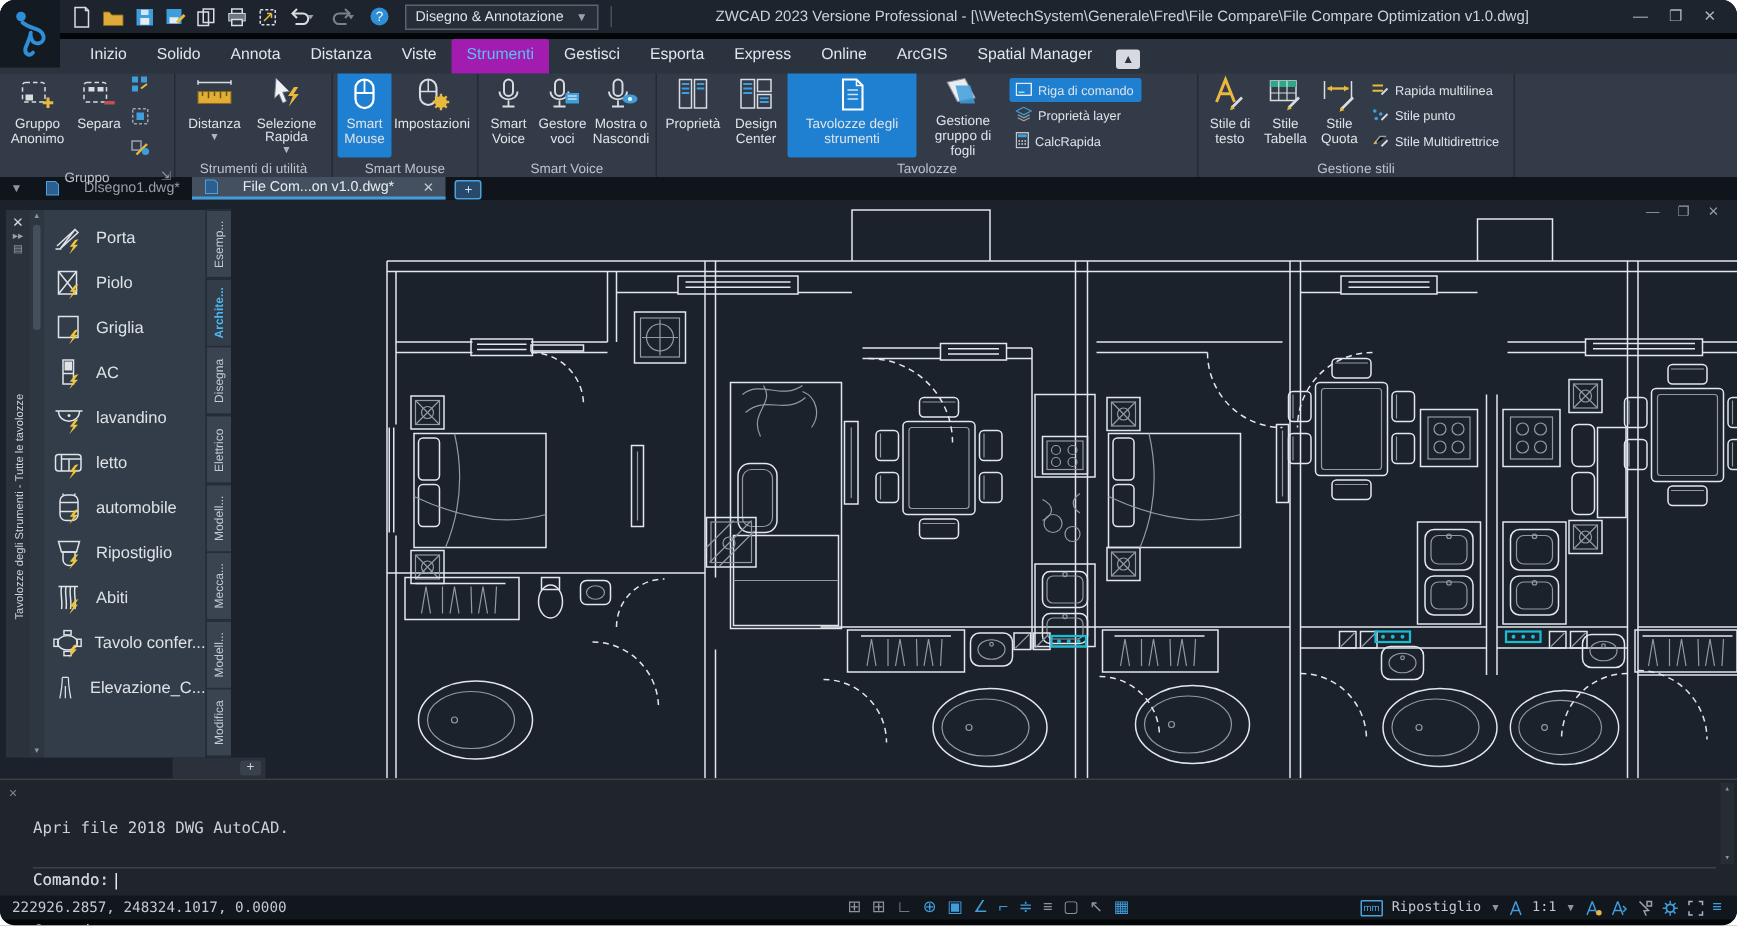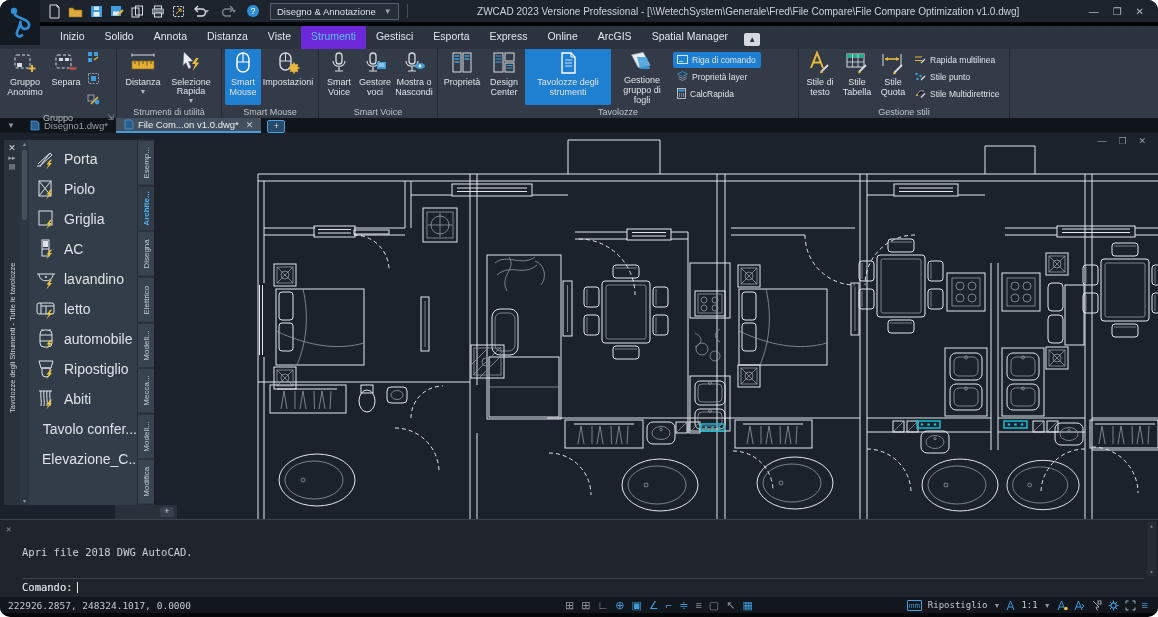--- a/index.html
+++ b/index.html
@@ -14,42 +14,42 @@
   .ws-drop{margin-left:10px;display:flex;align-items:center;gap:8px;background:#262e38;border:1px solid #59636f;height:15px;padding:0 6px;font-size:9.5px;color:#dde2e8;}
   .ws-drop .caret{color:#9aa2ab;font-size:8px;}
   .vsep{width:1px;height:14px;background:#454e59;margin:0 8px;}
   .title-text{flex:1;text-align:center;font-size:10px;color:#ccd2d9;white-space:nowrap;overflow:hidden;}
   .winbtns{display:flex;align-items:center;gap:14px;margin:0 14px 0 8px;color:#aeb5bd;font-size:10px;}
   .winbtns span{cursor:default;}
 
   
   .menubar{position:absolute;left:0;top:26px;right:0;height:23px;background:#2b333e;display:flex;align-items:flex-end;padding-left:50px;z-index:29;}
   .mtab{font-size:10.5px;color:#e3e7ec;padding:4px 10px;height:15px;}
-  .mtab.active{background:#6d28d9;color:#56c2f0;border-radius:2px 2px 0 0;}
+  .mtab.active{background:#a21caf;color:#56c2f0;border-radius:2px 2px 0 0;}
   .ribbon-collapse{margin-left:6px;margin-bottom:3px;width:16px;height:13px;background:#d6dae0;border-radius:2px;color:#2b333e;font-size:8px;line-height:13px;text-align:center;}
 
   
   .ribbon{position:absolute;left:0;top:45px;right:0;height:73px;background:#323b47;display:flex;z-index:28;}
   .rpanel{display:flex;flex-direction:column;border-right:1px solid #232a33;}
   .rbody{flex:1;display:flex;align-items:flex-start;padding:2px 3px 0 3px;}
   .rfoot{height:13px;font-size:9px;color:#bcc3cb;display:flex;align-items:center;justify-content:center;position:relative;padding:0 4px;}
   .rfoot .launcher{position:absolute;right:2px;bottom:1px;font-size:8px;color:#9aa2ab;}
   .rbtn{display:flex;flex-direction:column;align-items:center;padding:2px 3px 0;border-radius:2px;color:#dfe4ea;font-size:9px;line-height:1.1;text-align:center;height:58px;box-sizing:border-box;}
   .rbtn .ricon{height:28px;display:flex;align-items:center;justify-content:center;margin-bottom:1px;}
   .rbtn.sel{background:#1f7fd0;}
   .rbtn .caret{font-size:7px;color:#aeb5bd;}
   .rstack{display:flex;flex-direction:column;gap:1px;padding-top:5px;}
   .rsmall{display:flex;align-items:center;gap:4px;font-size:8.5px;color:#dfe4ea;padding:1px 4px;border-radius:2px;height:14px;white-space:nowrap;}
   .rsmall.sel{background:#1f7fd0;}
   .rmini-col{display:flex;flex-direction:column;gap:3px;padding:3px 2px;}
 
   
   .tabbar{position:absolute;left:0;top:118px;right:0;height:15px;background:#10151b;display:flex;align-items:stretch;z-index:27;}
   .tab-menu{width:22px;display:flex;align-items:center;justify-content:center;color:#8d959e;font-size:8px;}
-  .dtab{display:flex;align-items:center;gap:4px;padding:0 8px;font-size:9.5px;color:#969ea7;}
+  .dtab{display:flex;align-items:center;gap:16px;padding:0 8px;font-size:9.5px;color:#969ea7;}
   .dtab.active{background:#44505f;color:#e8ecf0;border-bottom:2px solid #3f9ddc;box-sizing:border-box;}
   .dtab .close{color:#c4cad1;font-size:9px;margin-left:3px;}
   .newtab{width:16px;height:11px;margin:2px 0 0 6px;background:#274a6b;border:1px solid #4aa3e0;border-radius:2px;color:#cfe4f5;font-size:9px;line-height:10px;text-align:center;}
 
   
   .canvas{position:absolute;left:0;top:133px;width:1158px;height:386px;background:#1b222c;z-index:1;}
   .plan{position:absolute;left:155px;top:0;width:1003px;height:386px;}
   .plan *{fill:none;stroke:#e2e7ec;stroke-width:1;}
   .plan .g{stroke:#929aa4;stroke-width:.8;}
   .plan .c{stroke:#16bdd3;stroke-width:1.5;}
@@ -63,21 +63,21 @@
   .palette{position:absolute;left:4px;top:140px;width:150px;height:365px;display:flex;z-index:10;}
   .pal-title{width:16px;background:#2a323c;display:flex;flex-direction:column;align-items:center;padding-top:3px;}
   .pal-title .px{color:#d7dce2;font-size:9px;line-height:10px;}
   .pal-title .pi{color:#9aa2ab;font-size:7px;line-height:9px;}
   .pal-vtext{flex:1;display:flex;align-items:center;justify-content:center;writing-mode:vertical-rl;transform:rotate(180deg);font-size:7.5px;color:#cfd5db;white-space:nowrap;padding:4px 0;}
   .pal-scroll{width:9px;background:#2e3641;display:flex;flex-direction:column;justify-content:space-between;align-items:center;}
   .pal-scroll span{color:#8d959e;font-size:6px;line-height:8px;}
   .pal-scroll .thumb{width:5px;flex:0 0 70px;background:#454f5b;border-radius:2px;margin-top:2px;}
   .pal-body{flex:1;background:#333d49;padding:4px 0 0 6px;overflow:hidden;}
   .pal-item{display:flex;align-items:center;gap:7px;height:30px;}
-  .pal-item .plabel{font-size:14px;color:#dfe3e8;white-space:nowrap;}
+  .pal-item .plabel{font-size:11px;color:#dfe3e8;white-space:nowrap;}
   .pal-tabs{width:17px;display:flex;flex-direction:column;}
   .pal-tab{flex:1;background:#3a4450;border:1px solid #252c35;border-left:none;display:flex;align-items:center;justify-content:center;writing-mode:vertical-rl;transform:rotate(180deg);font-size:8px;color:#c6ccd3;white-space:nowrap;}
   .pal-tab.active{background:#333d49;color:#4db6f0;font-weight:bold;}
 
   
   .cmd{position:absolute;left:0;top:519px;right:0;height:78px;background:#20252c;border-top:1px solid #3a414b;z-index:20;font-family:"DejaVu Sans Mono",monospace;}
   .cmd-close{position:absolute;left:6px;top:4px;color:#7d858e;font-size:9px;}
   .cmd-hist{position:absolute;left:22px;top:4px;right:14px;font-size:10.5px;line-height:11.5px;color:#ccd1d7;white-space:pre;}
   .cmd-input{position:absolute;left:22px;bottom:3px;right:14px;height:16px;border-top:1px solid #3a414b;font-size:10.5px;color:#ccd1d7;display:flex;align-items:center;}
   .cmd-caret{display:inline-block;width:1px;height:11px;background:#e6eaee;margin-left:4px;}

